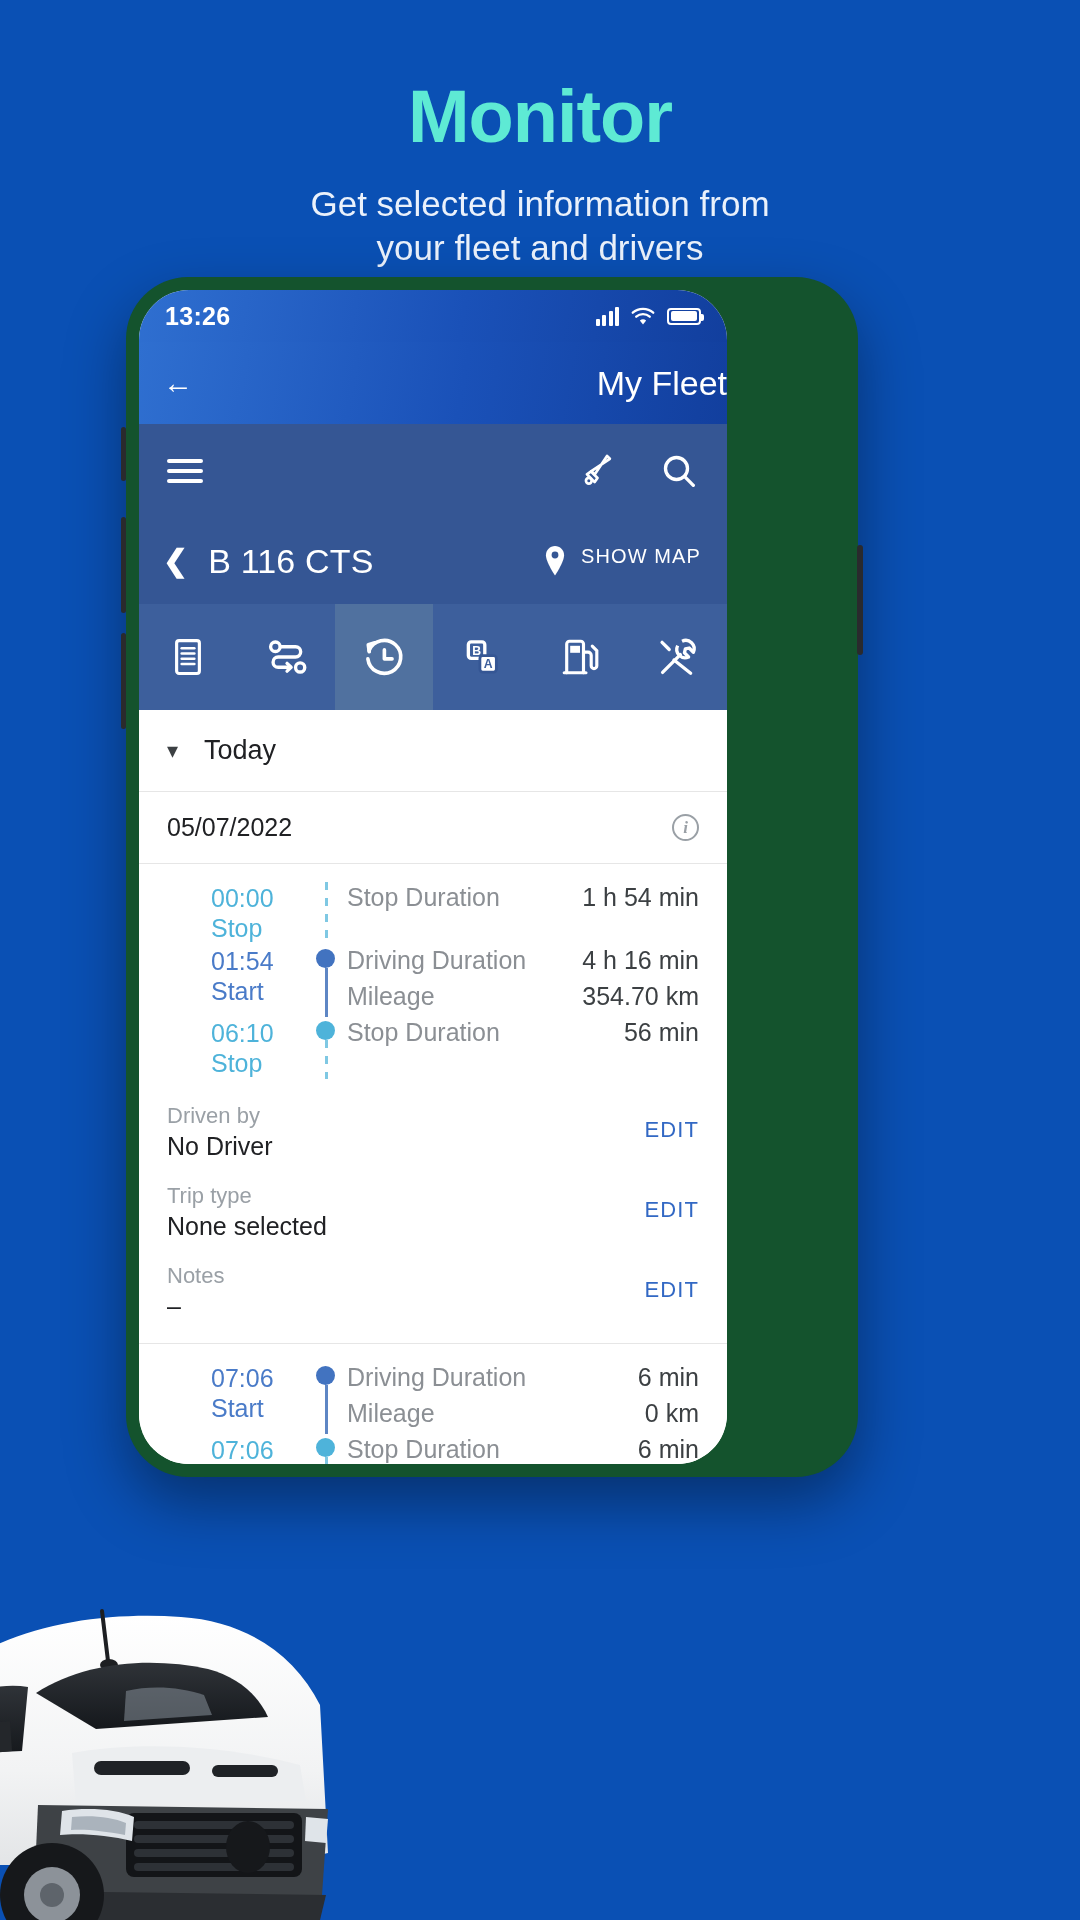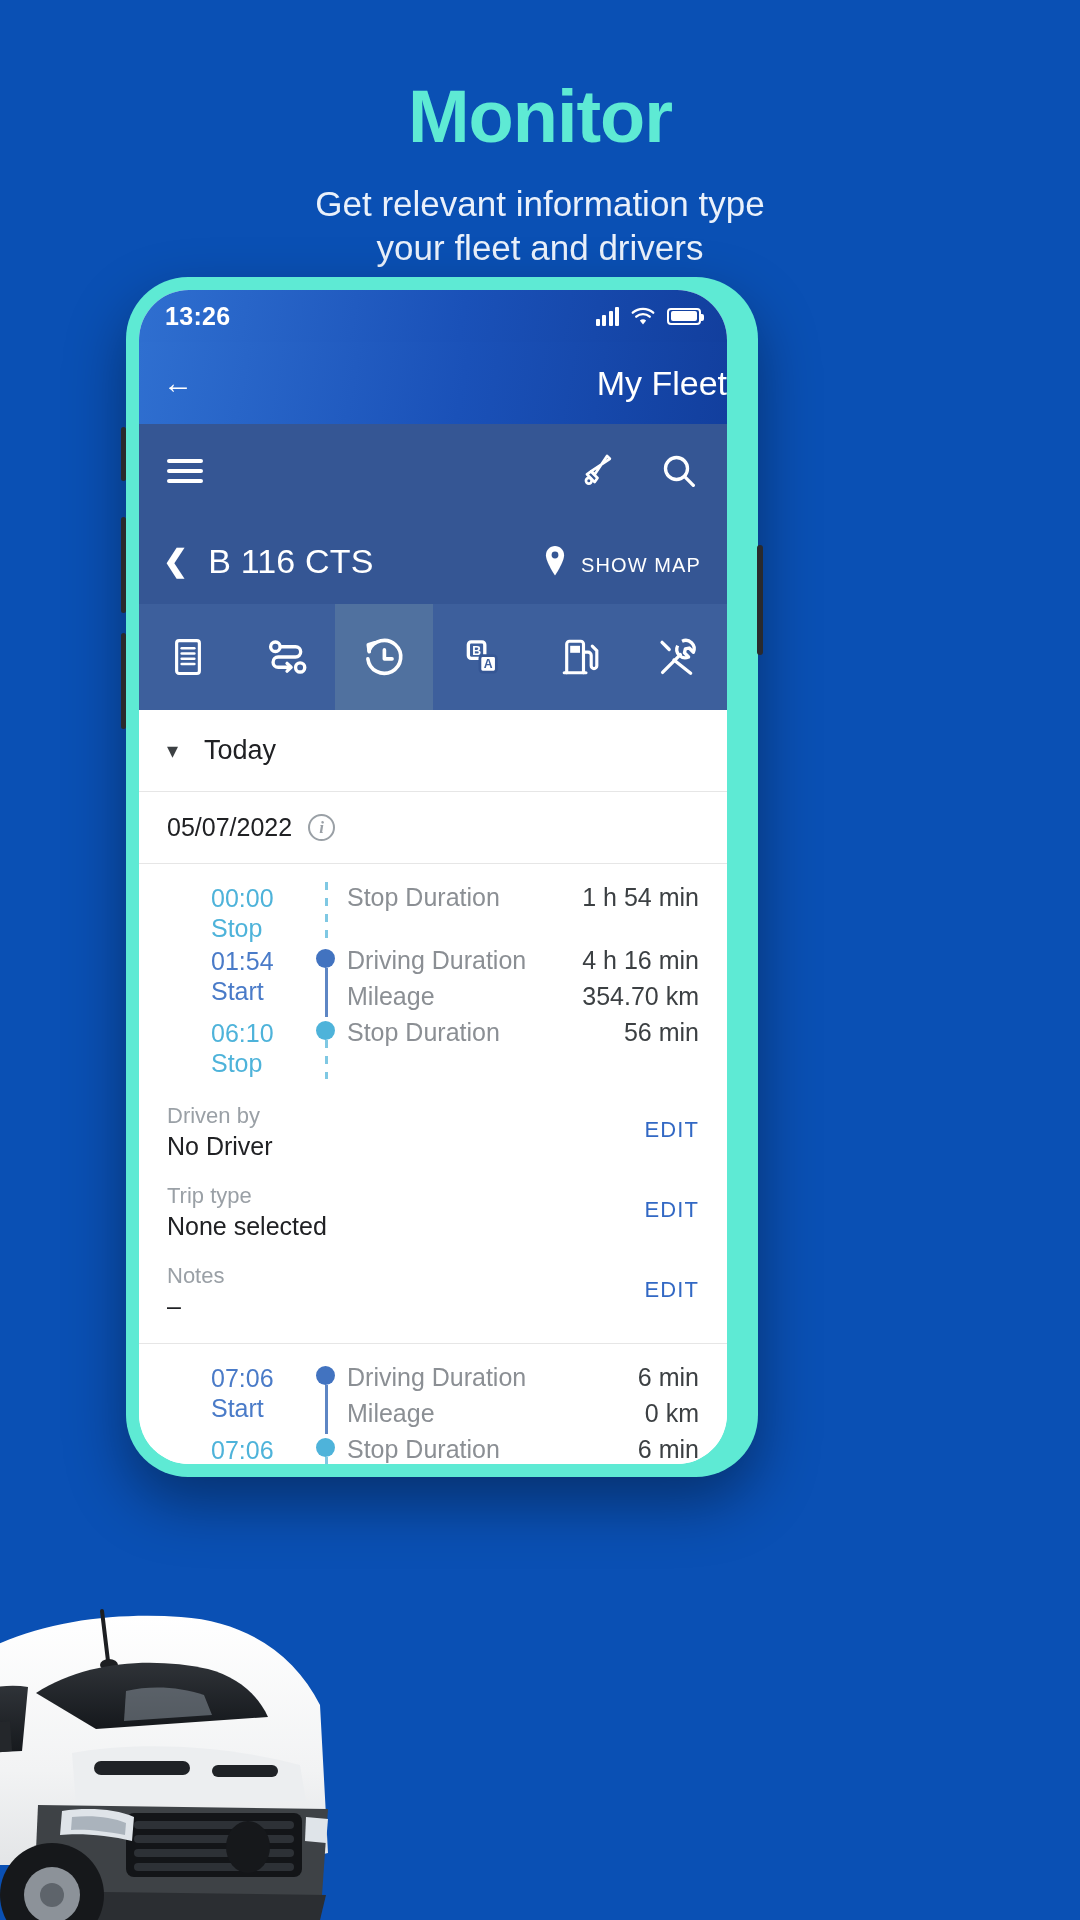--- a/index.html
+++ b/index.html
@@ -23,22 +23,22 @@
   }
   .promo-sub {
     margin-top: 26px;
     font-size: 35px; color: #EAF1FB; font-weight: 400;
     line-height: 1.28;
   }
 
   
   #phone {
     position: absolute; left: 126px; top: 277px;
-    width: 632px; height: 1200px;
-    background: #5eead4;
+    width: 732px; height: 1200px;
+    background: #14532d;
     border-radius: 62px;
     box-shadow: 0 26px 60px rgba(0,0,0,.38);
     padding: 13px;
   }
   #phone::before { 
     content: ""; position: absolute; right: -5px; top: 268px;
     width: 6px; height: 110px; background: #2a2a2d; border-radius: 3px;
   }
   .side-btn {
     position: absolute; left: -5px; width: 5px; background: #2a2a2d; border-radius: 3px;
@@ -107,41 +107,41 @@
 
   
   .vehiclebar {
     height: 86px; background: #355694;
     display: flex; align-items: center; justify-content: space-between;
     padding: 0 26px 0 24px;
   }
   .veh-left { display: flex; align-items: center; gap: 20px; }
   .chev-left { color:#fff; font-size: 30px; font-weight: bold; line-height: 1; }
   .veh-name { color: #fff; font-size: 34px; letter-spacing: .2px; }
-  .veh-right { display: flex; align-items: flex-end; gap: 13px; }
+  .veh-right { display: flex; align-items: flex-start; gap: 13px; }
   .showmap-label { color:#fff; font-size: 20px; letter-spacing: 1.1px; }
 
   
   .tabs { height: 106px; background: #3d5f9c; display: flex; }
   .tab {
     flex: 1; display: flex; align-items: center; justify-content: center;
   }
   .tab.active { background: #50719f; }
 
   
   .content { background: #fff; height: 100%; }
   .row-today {
     height: 82px; display: flex; align-items: center; gap: 26px;
     padding: 0 28px; border-bottom: 1px solid #e6e6e6;
   }
   .row-today .lbl { font-size: 27px; color: #202124; }
   .caret-down { color:#3c4043; font-size: 22px; line-height:1; }
 
   .row-date {
-    height: 72px; display: flex; align-items: center; 
+    height: 72px; display: flex; align-items: center; justify-content: space-between;
     padding: 0 28px; border-bottom: 1px solid #e6e6e6; gap: 16px;
   }
   .row-date .d { font-size: 25px; color: #202124; }
   .info-circle {
     width: 27px; height: 27px; border: 2px solid #9aa0a6; border-radius: 50%;
     color: #9aa0a6; font-size: 17px; font-weight: bold; font-style: italic;
     display: flex; align-items: center; justify-content: center;
     font-family: "Liberation Serif", serif;
   }
 
@@ -184,21 +184,21 @@
   .icon { display: block; }
 </style>
 </head>
 <body>
 
 <div id="stage">
 
   <div class="promo">
     <div class="promo-title">Monitor</div>
     <div class="promo-sub">
-      <div>Get relevant information type</div>
+      <div>Get selected information from</div>
       <div>your fleet and drivers</div>
     </div>
   </div>
 
   <div id="phone">
     <div class="side-btn v1"></div>
     <div class="side-btn v2"></div>
     <div class="side-btn v3"></div>
 
     <div id="screen">

